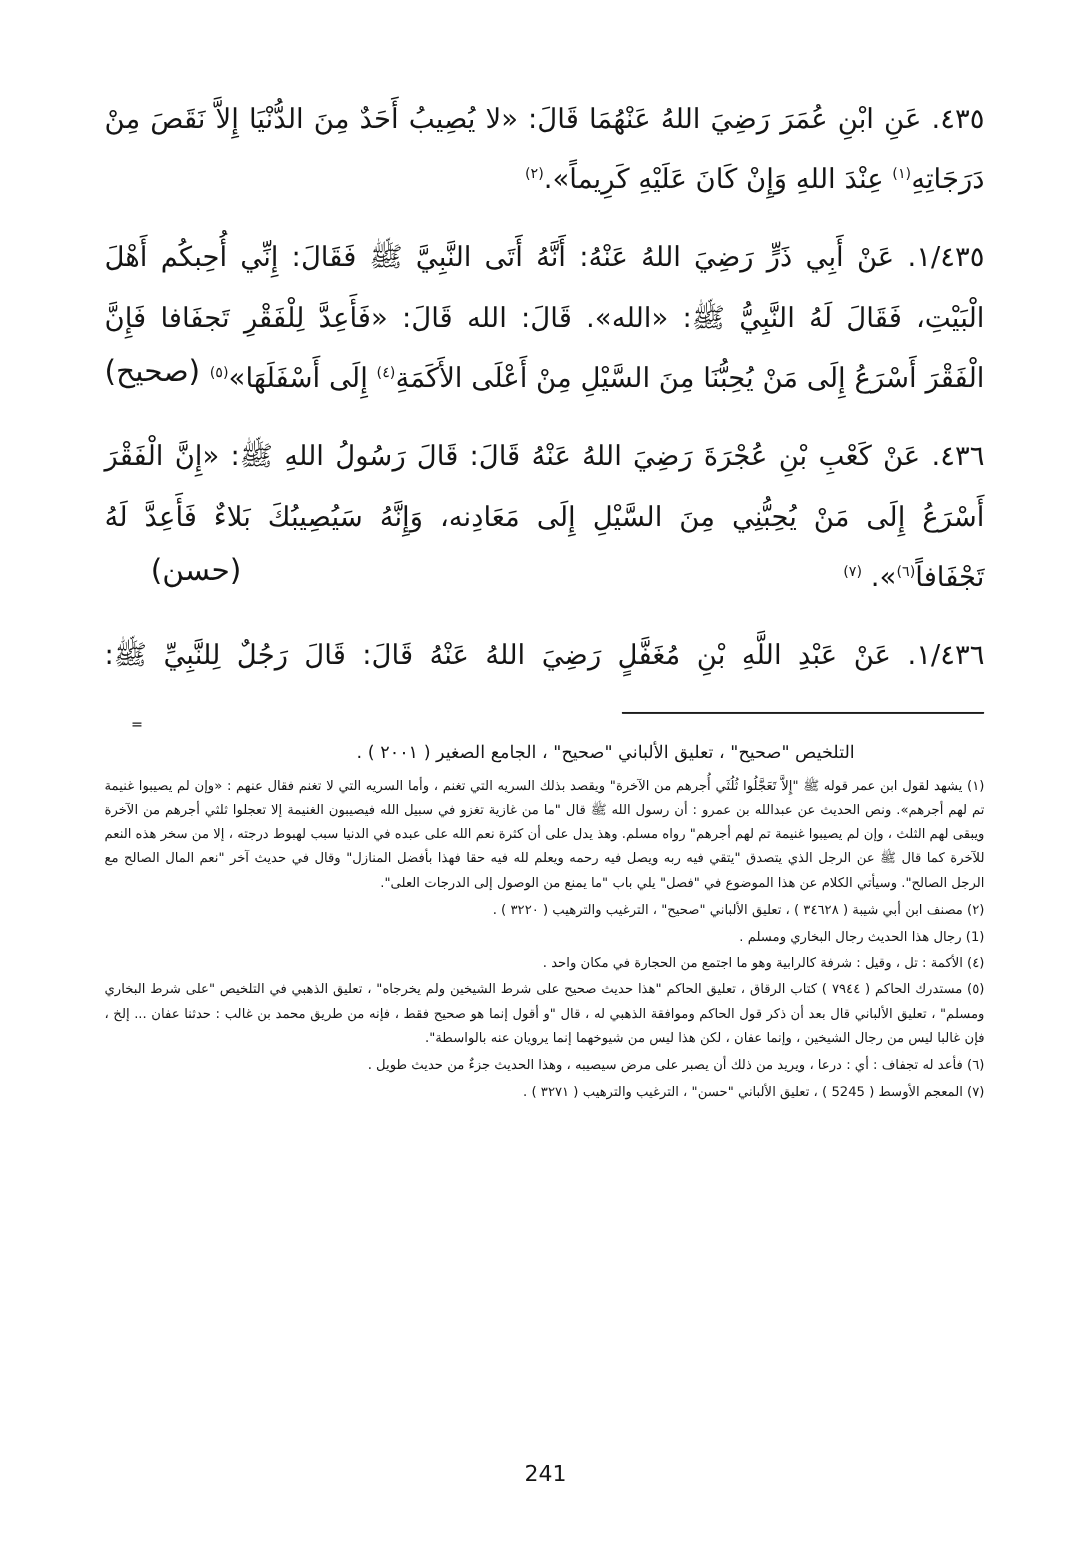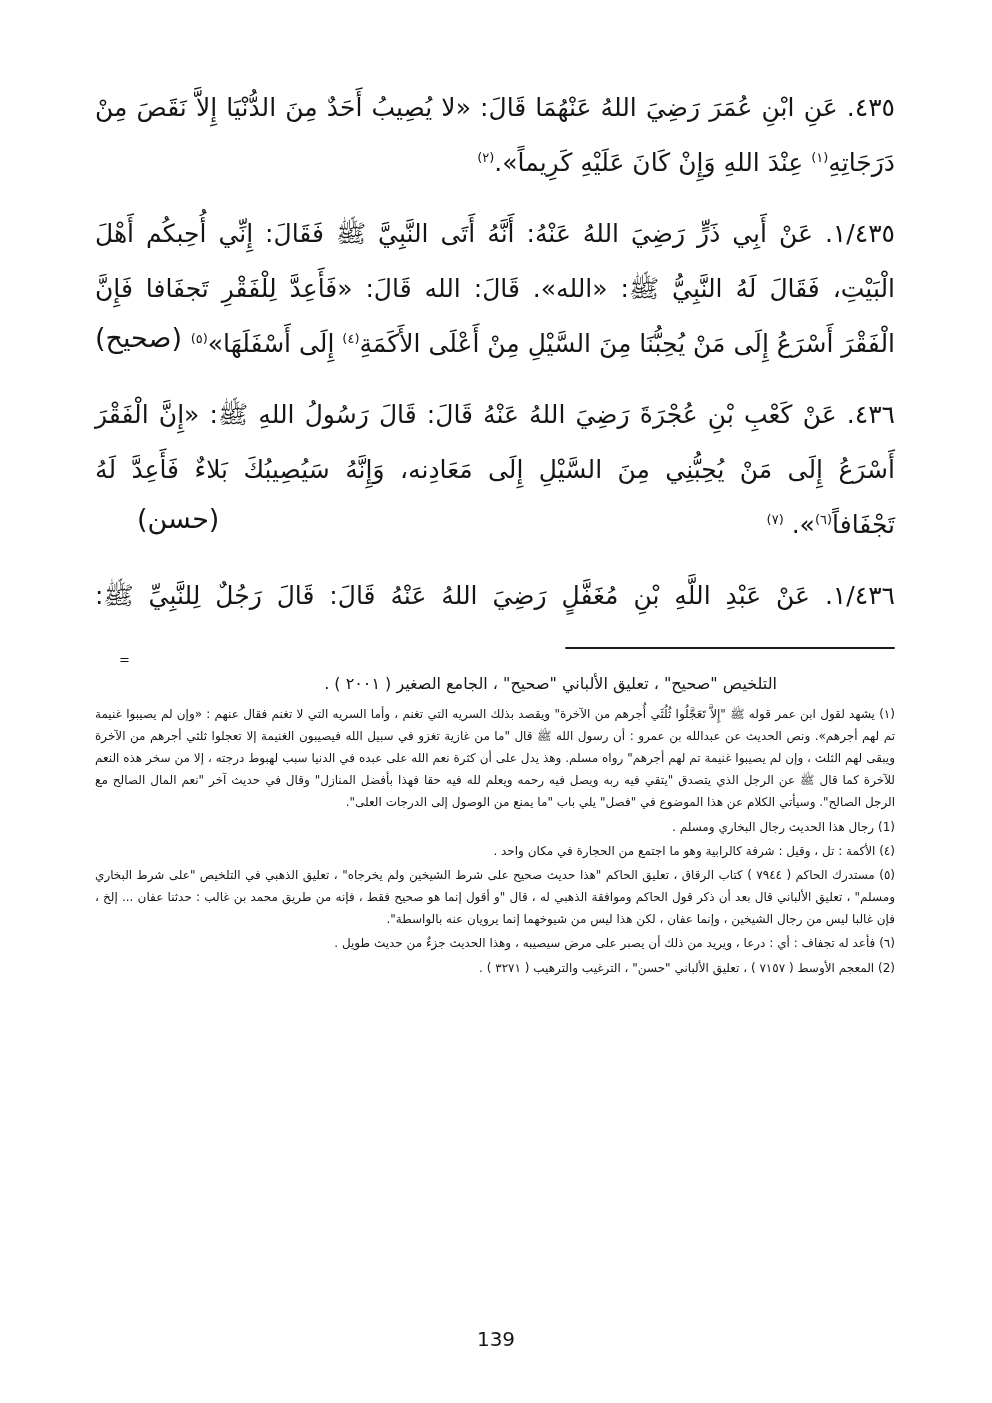--- a/index.html
+++ b/index.html
@@ -101,23 +101,24 @@
 
   <footer class="footer-area">
 
     <div class="fn-rule"></div>
 
     <div class="fn-eq">=</div>
 
     <p class="fn-cont">التلخيص "صحيح" ، تعليق الألباني "صحيح" ، الجامع الصغير ( ٢٠٠١ ) .</p>
 
     <p class="footnote">(١) يشهد لقول ابن عمر قوله ﷺ "إِلاَّ تَعَجَّلُوا ثُلُثَي أُجرهم من الآخرة" ويقصد بذلك السريه التي تغنم ، وأما السريه التي لا تغنم فقال عنهم : «وإن لم يصيبوا غنيمة تم لهم أجرهم». ونص الحديث عن عبدالله بن عمرو : أن رسول الله ﷺ قال "ما من غازية تغزو في سبيل الله فيصيبون الغنيمة إلا تعجلوا ثلثي أجرهم من الآخرة ويبقى لهم الثلث ، وإن لم يصيبوا غنيمة تم لهم أجرهم" رواه مسلم. وهذ يدل على أن كثرة نعم الله على عبده في الدنيا سبب لهبوط درجته ، إلا من سخر هذه النعم للآخرة كما قال ﷺ عن الرجل الذي يتصدق "يتقي فيه ربه ويصل فيه رحمه ويعلم لله فيه حقا فهذا بأفضل المنازل" وقال في حديث آخر "نعم المال الصالح مع الرجل الصالح". وسيأتي الكلام عن هذا الموضوع في "فصل" يلي باب "ما يمنع من الوصول إلى الدرجات العلى".</p>
+    <p class="footnote">(٢) مصنف ابن أبي شيبة ( ٣٤٦٢٨ ) ، تعليق الألباني "صحيح" ، الترغيب والترهيب ( ٣٢٢٠ ) .</p>
     <p class="footnote">(1) رجال هذا الحديث رجال البخاري ومسلم .</p>
     <p class="footnote">(٤) الأكمة : تل ، وقيل : شرفة كالرابية وهو ما اجتمع من الحجارة في مكان واحد .</p>
     <p class="footnote">(٥) مستدرك الحاكم ( ٧٩٤٤ ) كتاب الرقاق ، تعليق الحاكم "هذا حديث صحيح على شرط الشيخين ولم يخرجاه" ، تعليق الذهبي في التلخيص "على شرط البخاري ومسلم" ، تعليق الألباني قال بعد أن ذكر قول الحاكم وموافقة الذهبي له ، قال "و أقول إنما هو صحيح فقط ، فإنه من طريق محمد بن غالب : حدثنا عفان ... إلخ ، فإن غالبا ليس من رجال الشيخين ، وإنما عفان ، لكن هذا ليس من شيوخهما إنما يرويان عنه بالواسطة".</p>
     <p class="footnote">(٦) فأعد له تجفاف : أي : درعا ، ويريد من ذلك أن يصبر على مرض سيصيبه ، وهذا الحديث جزءٌ من حديث طويل .</p>
-    <p class="footnote">(2) المعجم الأوسط ( ٧١٥٧ ) ، تعليق الألباني "حسن" ، الترغيب والترهيب ( ٣٢٧١ ) .</p>
+    <p class="footnote">(٧) المعجم الأوسط ( 5245 ) ، تعليق الألباني "حسن" ، الترغيب والترهيب ( ٣٢٧١ ) .</p>
 
   </footer>
 
 </div>
 
-<div class="page-number">139</div>
+<div class="page-number">241</div>
 
 </body></html>

